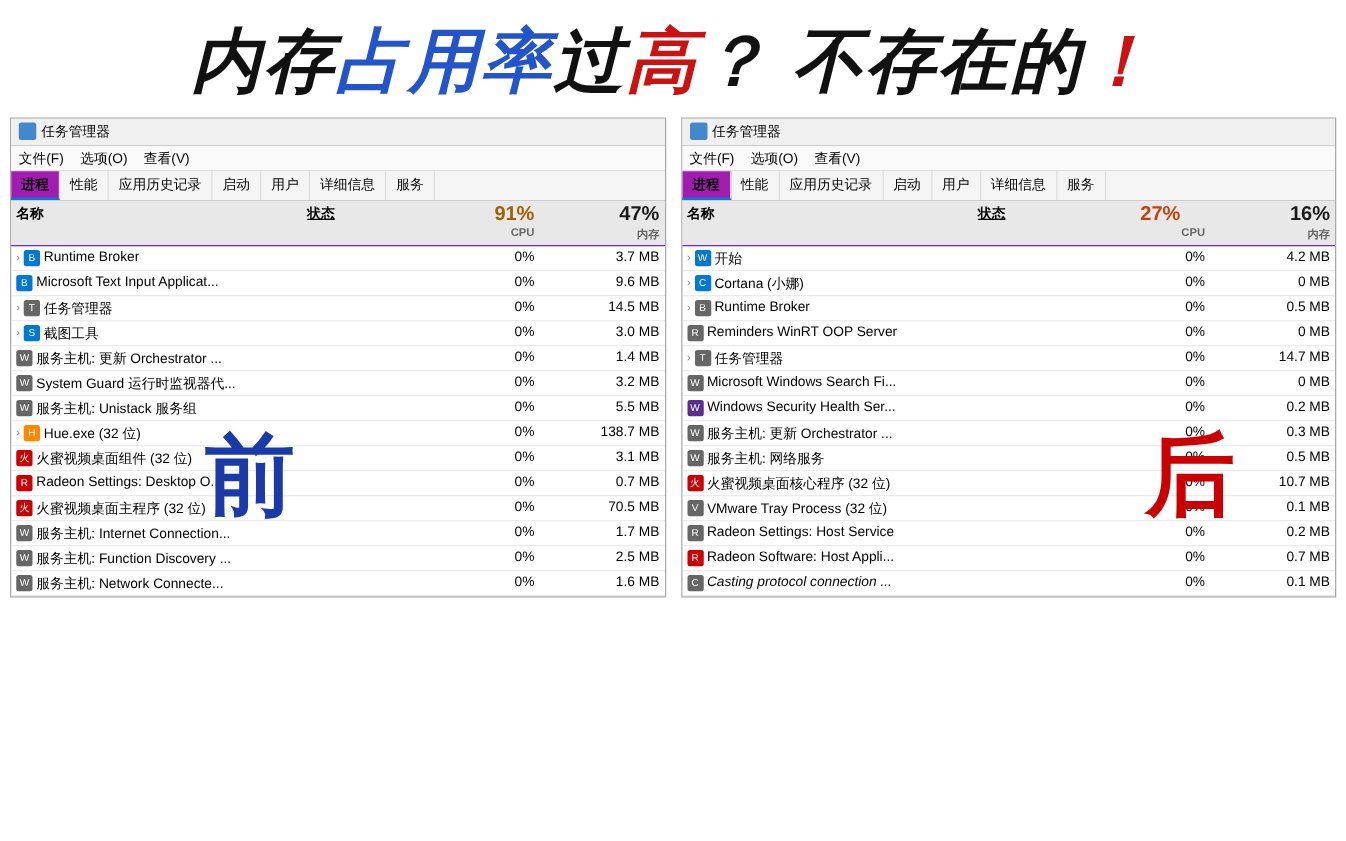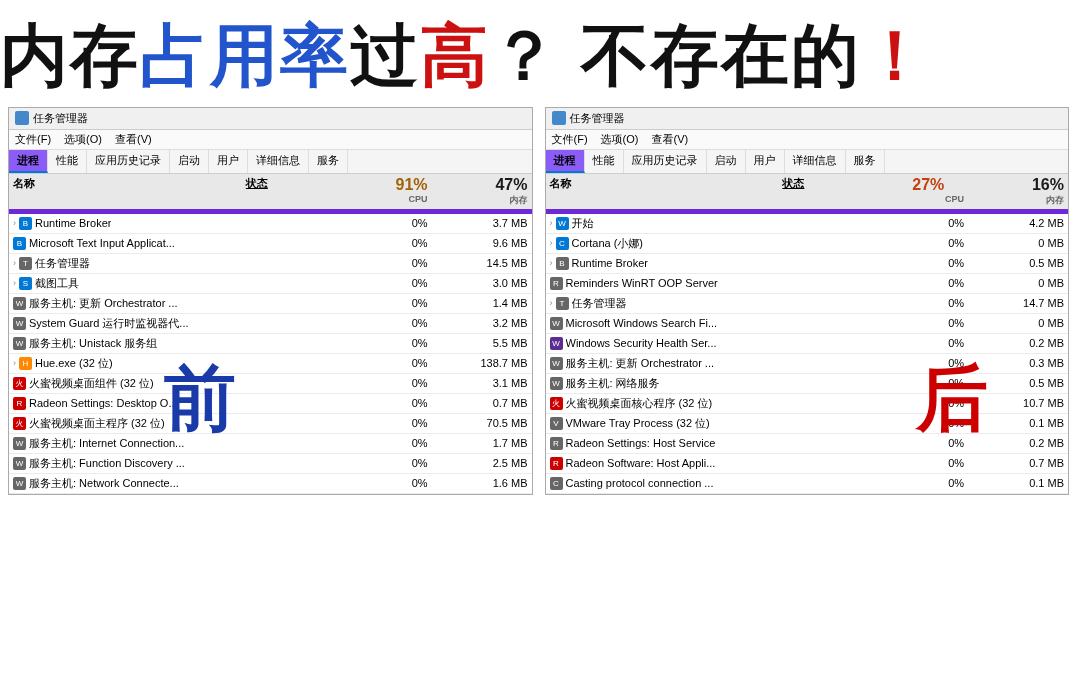--- a/index.html
+++ b/index.html
@@ -7,26 +7,27 @@
       width: 1077px;
       height: 673px;
       background: #fff;
       font-family: 'Microsoft YaHei', SimHei, Arial, sans-serif;
       overflow: hidden;
       position: relative;
     }
 
     
     .main-title {
-      text-align: left;
+      text-align: center;
       padding: 18px 0 14px 0;
-      font-size: 68px;
+      font-size: 56px;
       font-weight: 900;
       letter-spacing: 2px;
       line-height: 1.1;
+      font-style: italic;
     }
     .title-black { color: #111; }
     .title-blue { color: #2255cc; }
     .title-red { color: #cc1111; }
     .title-exclaim { color: #cc1111; }
 
     
     .panels {
       display: flex;
       flex-direction: row;
@@ -76,29 +77,29 @@
       border-bottom: 1px solid #ccc;
       background: #f5f5f5;
       font-size: 11px;
     }
     .panel-tab {
       padding: 3px 8px;
       border-right: 1px solid #ddd;
       cursor: pointer;
     }
     .panel-tab.active {
-      background: #8b5cf6;
+      background: #a21caf;
       border-bottom: 2px solid #0078d4;
       font-weight: bold;
     }
 
     .panel-header-row {
       display: flex;
       background: #e8e8e8;
-      border-bottom: 5px solid #6d28d9;
+      border-bottom: 1px solid #6d28d9;
       font-size: 11px;
       font-weight: bold;
     }
     .col-name { flex: 2.2; padding: 2px 4px; }
     .col-status { flex: 1; padding: 2px 4px; text-decoration: underline; }
     .col-cpu { flex: 0.7; padding: 2px 4px; text-align: right; }
     .col-mem { flex: 0.9; padding: 2px 4px; text-align: right; }
     .pct-big {
       font-size: 15px;
       font-weight: bold;
@@ -488,21 +489,21 @@
             <span class="proc-icon" style="background: rgb(204, 0, 0); color: rgb(255, 255, 255); border-radius: 2px; font-size: 8px; flex-shrink: 0;">R</span>
             <span style="overflow: hidden; text-overflow: ellipsis; white-space: nowrap;">Radeon Software: Host Appli...</span>
           </div>
           <div class="proc-status"></div>
           <div class="proc-cpu">0%</div>
           <div class="proc-mem">0.7 MB</div>
         </div>
         <div class="process-row">
           <div class="proc-name">
             <span class="proc-icon" style="background: rgb(102, 102, 102); color: rgb(255, 255, 255); border-radius: 2px; font-size: 8px; flex-shrink: 0;">C</span>
-            <span style="overflow: hidden; text-overflow: ellipsis; white-space: nowrap;">Casting protocol connection ...</span>
+            <span style="overflow: hidden; text-overflow: ellipsis; white-space: nowrap; font-style: italic;">Casting protocol connection ...</span>
           </div>
           <div class="proc-status"></div>
           <div class="proc-cpu">0%</div>
           <div class="proc-mem">0.1 MB</div>
         </div>
       </div>
     <div class="overlay-label overlay-after">后</div>
   </div>
 
 </div>

